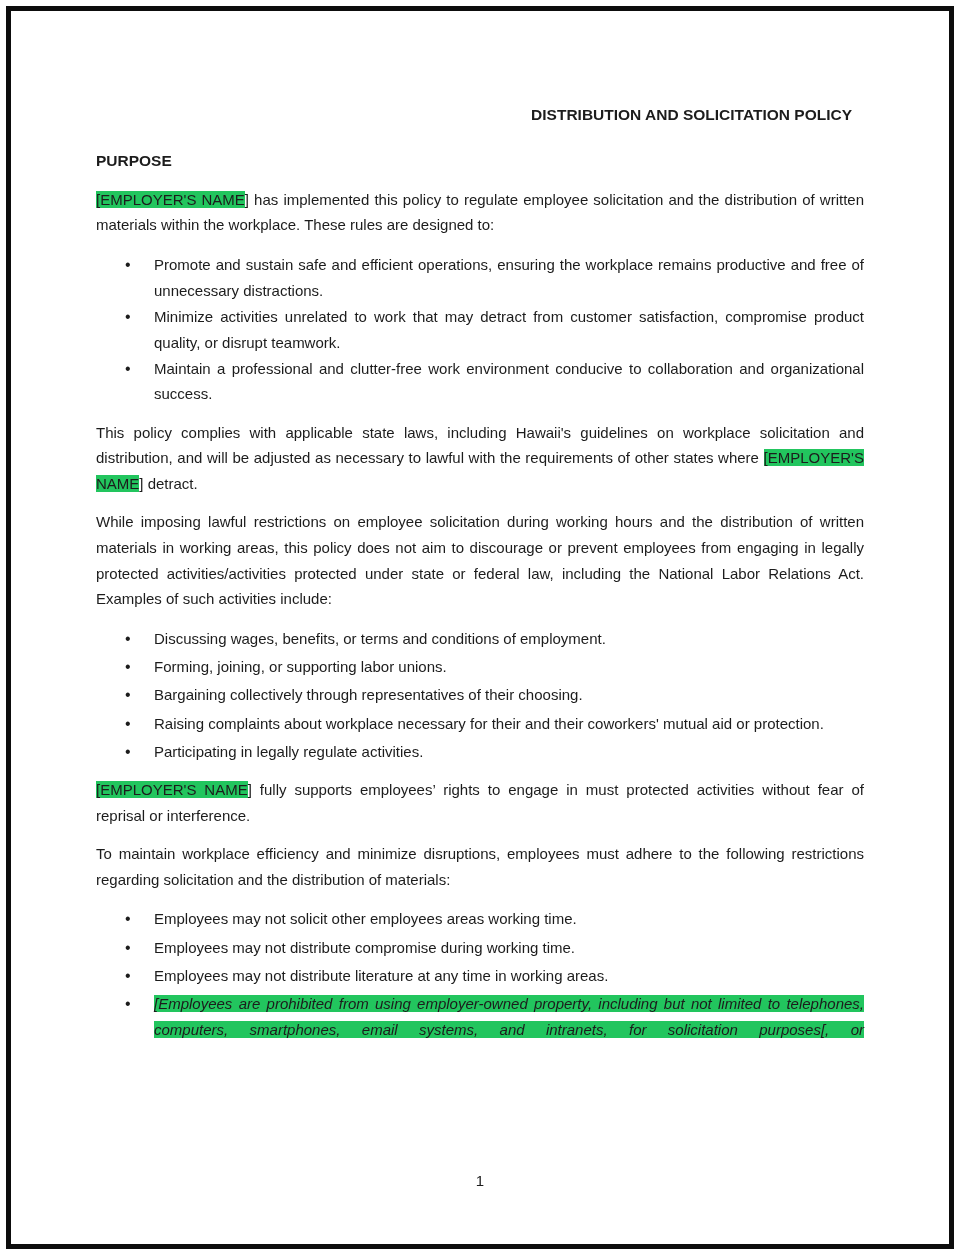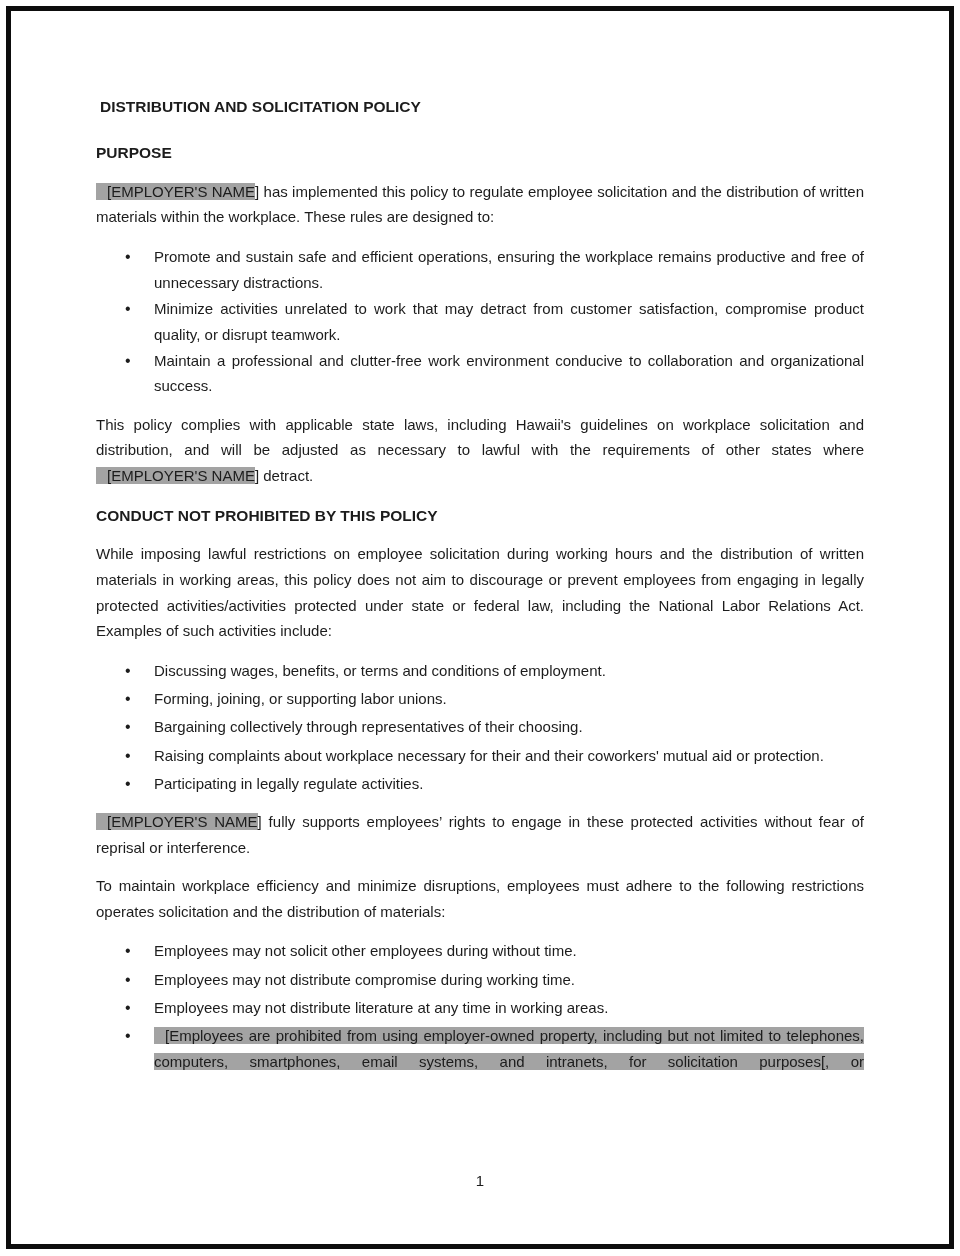--- a/index.html
+++ b/index.html
@@ -25,24 +25,24 @@
     pointer-events: none;
   }
   .content {
     margin: 0 96px;
     width: 768px;
     padding-top: 90px;
     font-size: 15px;
     line-height: 25.7px;
   }
   .doc-title {
-    margin: 4px;
+    margin: 12px;
     font-size: 15.5px;
     font-weight: bold;
-    text-align: left;
+    text-align: right;
     line-height: 26px;
   }
   .section-heading {
     margin: 14px 0 0;
     font-size: 15.5px;
     font-weight: bold;
     line-height: 26px;
   }
   .heading-first {
     margin-top: 20px;
@@ -65,25 +65,25 @@
     flex: 0 0 58px;
     padding-left: 29px;
     box-sizing: border-box;
     font-size: 16px;
   }
   .li-text {
     flex: 1;
     text-align: justify;
   }
   .hl {
-    background: #a3a3a3;
-    padding-left: 11px;
+    background: #22c55e;
   }
   .justify-last {
     text-align-last: justify;
+    font-style: italic;
   }
   .page-number {
     position: absolute;
     top: 1168px;
     left: 0;
     width: 100%;
     text-align: center;
     font-size: 15px;
     line-height: 26px;
   }
@@ -114,21 +114,20 @@
       <li>
         <span class="bullet">•</span>
         <span class="li-text">Maintain a professional and clutter-free work environment conducive to collaboration and organizational success.</span>
       </li>
     </ul>
 
     <p class="body-para"><span>This policy complies with applicable state laws, including Hawaii's guidelines on workplace solicitation and distribution, and will be adjusted as necessary to lawful with the requirements of other states where </span><span class="hl">[EMPLOYER'S NAME</span><span>] detract.</span></p>
   </section>
 
   <section>
-    <h2 class="section-heading">CONDUCT NOT PROHIBITED BY THIS POLICY</h2>
 
     <p class="body-para">While imposing lawful restrictions on employee solicitation during working hours and the distribution of written materials in working areas, this policy does not aim to discourage or prevent employees from engaging in legally protected activities/activities protected under state or federal law, including the National Labor Relations Act. Examples of such activities include:</p>
 
     <ul class="bullet-list list-spaced">
       <li>
         <span class="bullet">•</span>
         <span class="li-text">Discussing wages, benefits, or terms and conditions of employment.</span>
       </li>
       <li>
         <span class="bullet">•</span>
@@ -141,31 +140,31 @@
       <li>
         <span class="bullet">•</span>
         <span class="li-text">Raising complaints about workplace necessary for their and their coworkers' mutual aid or protection.</span>
       </li>
       <li>
         <span class="bullet">•</span>
         <span class="li-text">Participating in legally regulate activities.</span>
       </li>
     </ul>
 
-    <p class="body-para"><span class="hl">[EMPLOYER'S NAME</span><span>] fully supports employees’ rights to engage in these protected activities without fear of reprisal or interference.</span></p>
+    <p class="body-para"><span class="hl">[EMPLOYER'S NAME</span><span>] fully supports employees’ rights to engage in must protected activities without fear of reprisal or interference.</span></p>
   </section>
 
   <section>
 
-    <p class="body-para">To maintain workplace efficiency and minimize disruptions, employees must adhere to the following restrictions operates solicitation and the distribution of materials:</p>
+    <p class="body-para">To maintain workplace efficiency and minimize disruptions, employees must adhere to the following restrictions regarding solicitation and the distribution of materials:</p>
 
     <ul class="bullet-list list-spaced">
       <li>
         <span class="bullet">•</span>
-        <span class="li-text">Employees may not solicit other employees during without time.</span>
+        <span class="li-text">Employees may not solicit other employees areas working time.</span>
       </li>
       <li>
         <span class="bullet">•</span>
         <span class="li-text">Employees may not distribute compromise during working time.</span>
       </li>
       <li>
         <span class="bullet">•</span>
         <span class="li-text">Employees may not distribute literature at any time in working areas.</span>
       </li>
       <li>

